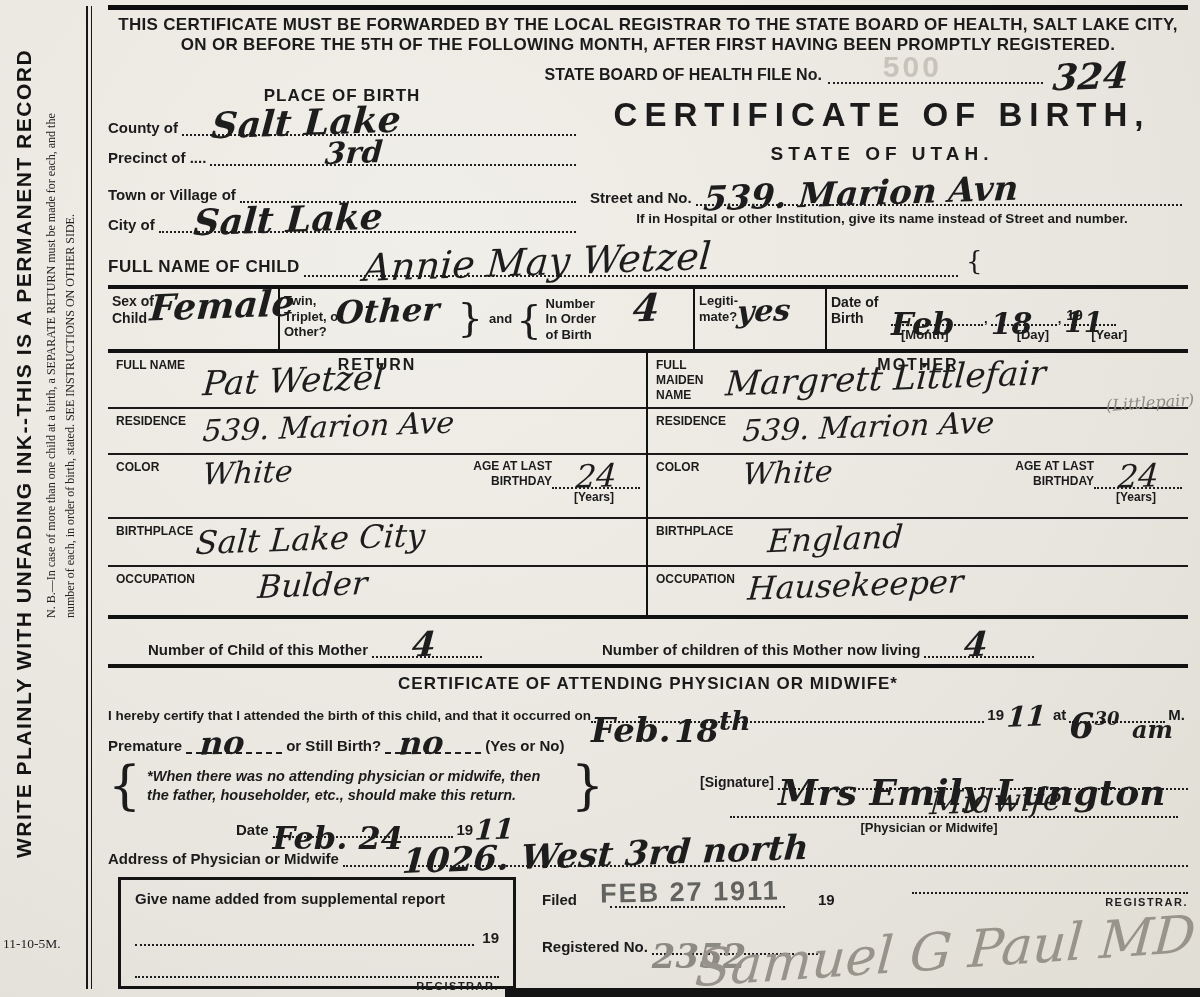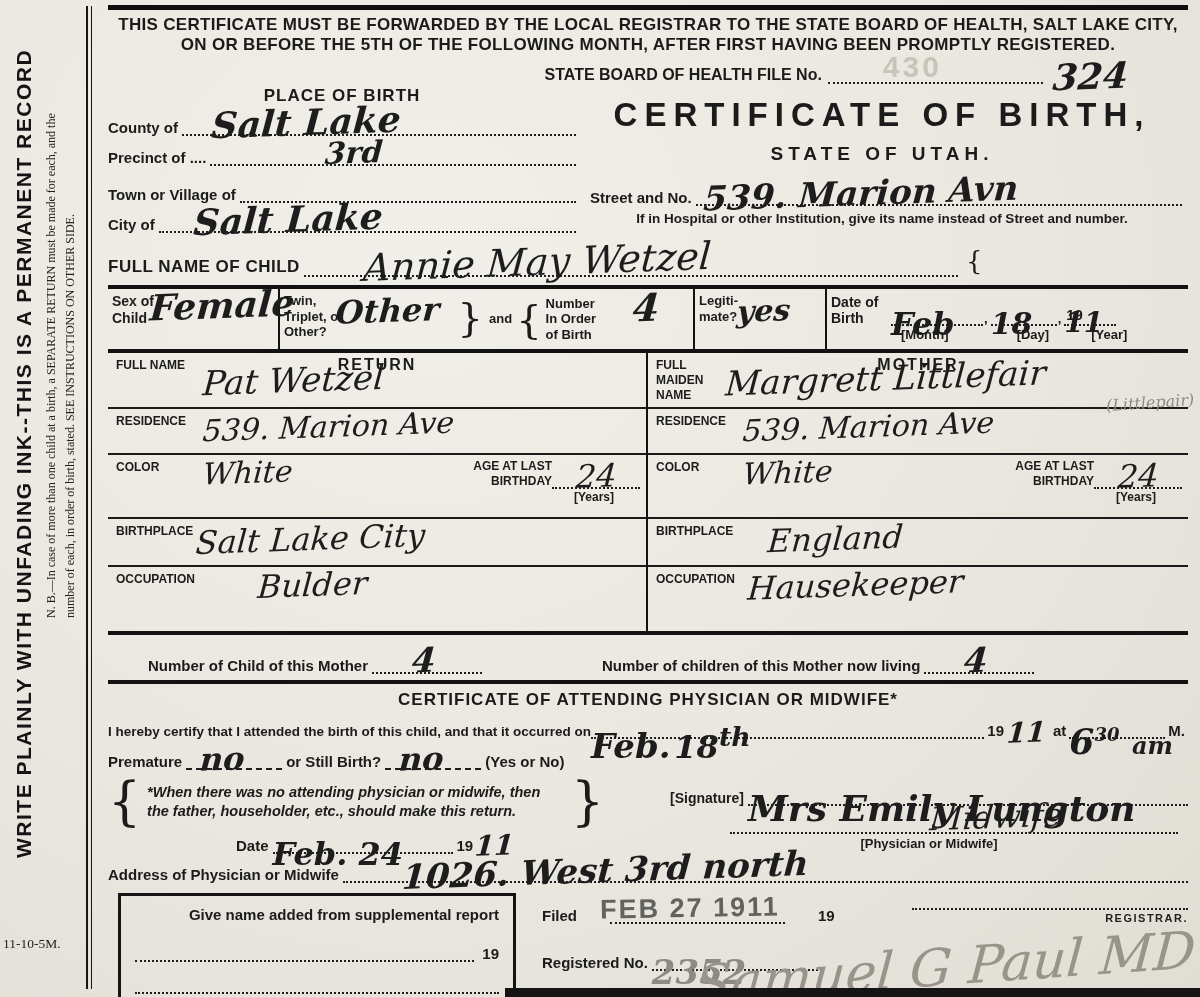--- a/index.html
+++ b/index.html
@@ -112,21 +112,21 @@
   .date-brackets span:nth-child(3){ margin-left:42px; }
 
   .parents { display:flex; }
   .pcol { width:50%; position:relative; }
   .pcol.father { border-right:2px solid #121212; }
   .prow { position:relative; border-bottom:2px solid #1a1a1a; }
   .prow.name { height:56px; }
   .prow.res { height:46px; }
   .prow.ca { height:64px; }
   .prow.bp { height:48px; }
-  .prow.occ { height:64px; border-bottom:none; }
+  .prow.occ { height:48px; border-bottom:none; }
   .sec-head { text-align:center; font-weight:bold; font-size:16px; letter-spacing:2px; padding-top:3px; }
   .p-label { position:absolute; left:8px; top:5px; font-weight:bold; font-size:12px; width:72px; line-height:1.25; }
   .p-hw { position:absolute; font-size:34px; }
   .hw-fname { left:95px; top:12px; }
   .hw-fres { left:95px; top:4px; font-size:30px; }
   .hw-fcolor { left:95px; top:4px; font-size:30px; }
   .hw-fbp { left:88px; top:6px; font-size:32px; }
   .hw-focc { left:150px; top:4px; font-size:32px; }
   .hw-mname { left:78px; top:10px; }
   .m-annot { position:absolute; right:-6px; top:40px; font-family:"DejaVu Serif", serif; font-style:italic; font-size:16px; color:#8d8a84; transform:rotate(-4deg); }
@@ -160,33 +160,33 @@
 
   .phys-grid { display:flex; margin-top:4px; }
   .pg-left { width:548px; }
   .note-block { display:flex; align-items:center; margin-top:4px; }
   .note-block .brace { font-size:52px; line-height:0.9; }
   .note-text { width:430px; font-weight:bold; font-style:italic; font-size:14.5px; line-height:1.3; padding:0 6px; }
   .date-row { display:flex; align-items:flex-end; margin:8px 0 0 128px; font-weight:bold; font-size:15px; }
   .date-dot { width:180px; border-bottom:2px dotted #1d1d1d; height:14px; position:relative; margin-left:4px; }
   .hw-sigdate { font-size:32px; left:6px; bottom:-4px; }
   .pg-right { flex:1; padding-left:14px; }
-  .sig-row { display:flex; align-items:flex-end; font-weight:bold; font-size:14px; margin-top:16px; }
+  .sig-row { display:flex; align-items:flex-end; font-weight:bold; font-size:14px; margin-top:16px;margin-left:30px; }
   .sig-dot { flex:1; border-bottom:2px dotted #1d1d1d; height:14px; position:relative; margin-left:4px; }
   .hw-sig { font-size:36px; left:10px; bottom:-6px; }
   .role-dot { margin:26px 10px 0 60px; border-bottom:2px dotted #1d1d1d; height:2px; position:relative; }
   .hw-role { position:absolute; font-size:32px; left:200px; bottom:0px; }
   .role-bracket { text-align:center; font-weight:bold; font-size:13px; margin-top:2px; }
 
   .address { display:flex; align-items:flex-end; margin-top:12px; font-weight:bold; font-size:15px; }
   .hw-addr { font-size:34px; left:60px; bottom:-4px; }
 
   .bottom { display:flex; margin-top:10px; }
   .supp-box { width:398px; margin-left:10px; border:3px solid #141414; padding:10px 14px 6px 14px; height:112px; }
-  .supp-title { text-align:right; font-weight:bold; font-size:15px; }
+  .supp-title { text-align:left; font-weight:bold; font-size:15px; }
   .supp-line { display:flex; align-items:flex-end; margin-top:22px; }
   .supp-dot { flex:1; border-bottom:2.5px dotted #1d1d1d; height:10px; }
   .supp-year { font-weight:bold; font-size:15px; margin-left:8px; }
   .registrar-lbl { text-align:right; font-weight:bold; font-size:11px; letter-spacing:1.5px; margin-top:2px; color:#1f1f1f; }
   .bt-right { flex:1; padding-left:26px; position:relative; }
   .filed-row { display:flex; align-items:flex-end; font-weight:bold; font-size:15px; margin-top:14px;gap:29px; }
   .filed-dot { width:175px; border-bottom:2px dotted #1d1d1d; height:14px; position:relative; margin-left:4px; }
   .stamp { position:absolute; left:-10px; bottom:-2px; color:#62625f; font-weight:bold; font-size:27px; letter-spacing:2px; white-space:nowrap; transform:rotate(-1deg); font-family:"Liberation Sans", sans-serif; }
   .filed-year { margin-left:4px; }
   .filed-right { flex:1; margin-left:48px; }
@@ -208,21 +208,21 @@
   <div class="form-number">11-10-5M.</div>
 
   <div class="form">
     <div class="topbar"></div>
 
     <div class="notice">THIS CERTIFICATE MUST BE FORWARDED BY THE LOCAL REGISTRAR TO THE STATE BOARD OF HEALTH, SALT LAKE CITY, ON OR BEFORE THE 5TH OF THE FOLLOWING MONTH, AFTER FIRST HAVING BEEN PROMPTLY REGISTERED.</div>
 
     <div class="fileno">
       <span>STATE BOARD OF HEALTH FILE No.</span>
       <span class="dot">
-        <span class="stamp-faint">430</span>
+        <span class="stamp-faint">500</span>
       </span>
       <span class="hw hw-fileno">324</span>
     </div>
 
     <div class="top-grid">
       <div class="pob">
         <div class="pob-title">PLACE OF BIRTH</div>
         <div class="frow">
           <span>County of</span>
           <span class="dotfill">

